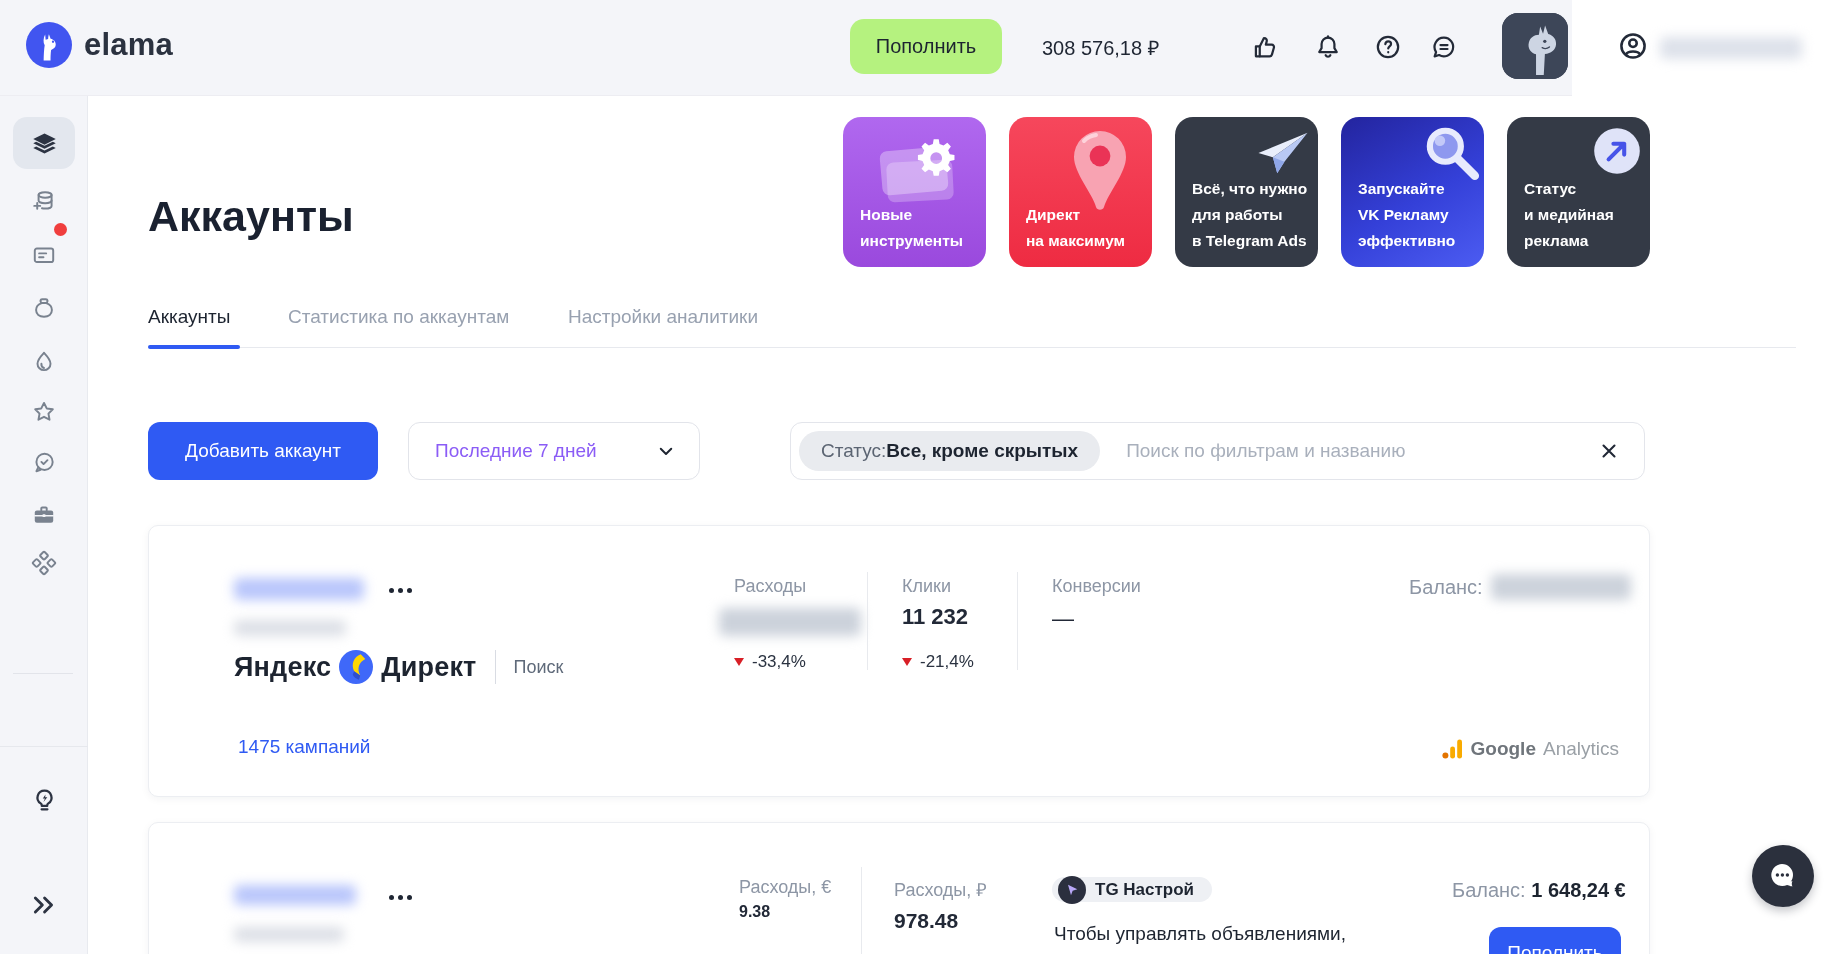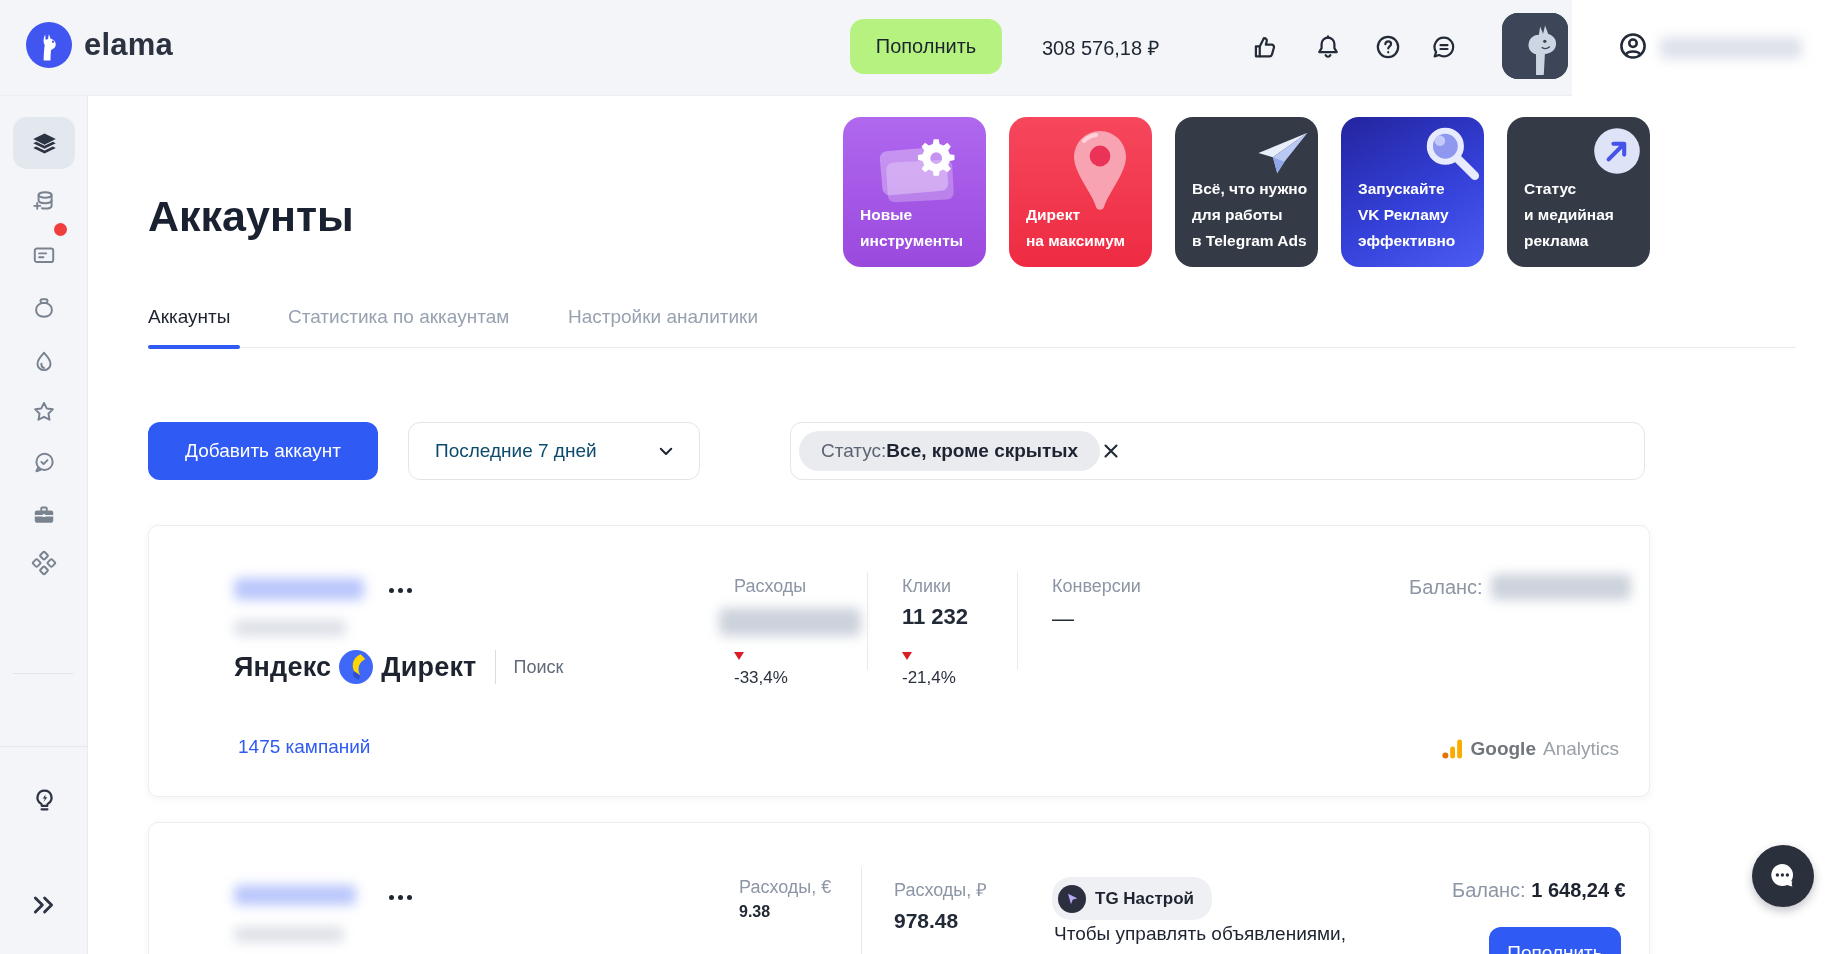--- a/index.html
+++ b/index.html
@@ -45,21 +45,21 @@
   .page-title { position:absolute; left:148px; top:192px; font-size:43px; font-weight:700; color:#1a2130; }
   .tab { position:absolute; top:306px; font-size:19px; cursor:pointer; color:#98a1b0; white-space:nowrap; }
   .tab.active { color:#1d2430; }
   .tabs-line { position:absolute; left:148px; top:347px; width:1648px; height:1px; background:#e7e9ee; }
   .tabs-underline { position:absolute; left:148px; top:345px; width:92px; height:4px; border-radius:2px; background:#2f5af3; }
 
   
   .btn-primary { border:none; border-radius:12px; background:#2f5af3; color:#ffffff; font-family:inherit; cursor:pointer; }
   .add-account { position:absolute; left:148px; top:422px; width:230px; height:58px; font-size:19px; }
   .period-select { position:absolute; left:408px; top:422px; width:292px; height:58px; background:#fff; border:1px solid #e2e4ea; border-radius:12px; display:flex; align-items:center; padding:0 24px 0 26px; cursor:pointer; }
-  .period-select .val { font-size:19px; color:#0c4a6e; flex:1; }
+  .period-select .val { font-size:19px; color:#8b5cf6; flex:1; }
   .search-wrap { position:absolute; left:790px; top:422px; width:855px; height:58px; background:#fff; border:1px solid #e3e5eb; border-radius:12px; display:flex; align-items:center; padding:0 24px 0 8px; }
   .status-chip { height:40px; border-radius:22px; background:#e9ebef; display:flex; align-items:center; padding:4px 22px; white-space:nowrap; cursor:pointer; font-size:19px; }
   .status-chip .lbl { color:#5b6472; }
   .status-chip .val { color:#1d2430; font-weight:600; }
   .search-input { flex:1; border:none; outline:none; background:transparent; font-family:inherit; font-size:19px; color:#1d2430; padding-left:26px; }
   .search-input::placeholder { color:#a9b0bc; }
   .clear-btn { width:22px; height:22px; cursor:pointer; flex:none; }
   .clear-btn svg { stroke:#212836; stroke-width:2.3; stroke-linecap:round; }
 
   
@@ -67,36 +67,36 @@
   .card-1 { top:525px; height:272px; }
   .card-2 { top:822px; height:210px; }
   .blur-chip { position:absolute; border-radius:5px; filter:blur(6px); }
   .name-blur { background:#b9c6fb; }
   .sub-blur { background:#dcdfe6; }
   .val-blur { background:#ccd2db; }
   .kebab { position:absolute; display:flex; gap:4px; cursor:pointer; padding:6px 2px; }
   .kebab i { width:5px; height:5px; border-radius:50%; background:#1f2633; }
   .metric-label { position:absolute; font-size:18px; color:#8d96a5; white-space:nowrap; }
   .metric-value { position:absolute; font-size:22px; font-weight:700; color:#222937; white-space:nowrap; }
-  .metric-delta { position:absolute; display:flex; gap:8px; font-size:17px; color:#2a3240;flex-direction:column; }
+  .metric-delta { position:absolute; display:flex; align-items:center; gap:8px; font-size:17px; color:#2a3240; }
   .tri-down { width:0; height:0; border-left:5.5px solid transparent; border-right:5.5px solid transparent; border-top:8px solid #d81f26; }
   .v-div { position:absolute; width:1px; background:#e8eaee; }
   .balance-row { position:absolute; font-size:20px; white-space:nowrap; }
   .balance-row .lbl { color:#8d96a5; }
   .balance-row .val { color:#1d2430; font-weight:700; }
   .link { color:#2f5af3; cursor:pointer; text-decoration:none; }
   .campaigns { position:absolute; left:89px; top:210px; font-size:19px; }
   .service-row { position:absolute; left:85px; top:124px; display:flex; align-items:center; }
   .service-word { font-size:27px; font-weight:800; color:#1d2430; letter-spacing:.2px; }
   .service-sep { width:1px; height:34px; background:#d9dce3; margin:0 18px; }
   .ownership { font-size:18px; color:#5f6a7a; }
   .ga-logo { position:absolute; right:30px; top:212px; display:flex; align-items:center; gap:7px; }
   .ga-google { font-size:19px; color:#6f757b; font-weight:600; }
   .ga-analytics { font-size:19px; color:#9aa0a6; }
-  .tg-chip { position:absolute; left:903px; top:54px; height:43px; border-radius:19px; background:#eef0f4; display:flex; align-items:center; gap:9px; padding:0 18px 0 6px; cursor:pointer; }
+  .tg-chip { position:absolute; left:903px; top:54px; height:25px; border-radius:19px; background:#eef0f4; display:flex; align-items:center; gap:9px; padding:0 18px 0 6px; cursor:pointer; }
   .tg-chip .txt { font-size:17px; font-weight:600; color:#1d2430; white-space:nowrap; }
   .tg-chip .circ { width:28px; height:28px; border-radius:50%; background:#2b2f3e; display:flex; align-items:center; justify-content:center; }
   .note { position:absolute; left:905px; font-size:19px; color:#1d2430; white-space:nowrap; }
   .card2-topup { position:absolute; left:1340px; top:104px; width:132px; height:52px; font-size:19px; }
 
   
   .chat-fab { position:absolute; left:1752px; top:845px; width:62px; height:62px; border-radius:50%; background:#2b303d; display:flex; align-items:center; justify-content:center; cursor:pointer; z-index:9; box-shadow:0 4px 10px rgba(20,25,40,.25); }
 </style>
 </head>
 <body>
@@ -336,20 +336,21 @@
     <svg width="18" height="18" viewBox="0 0 24 24" style="stroke:#1d2430;stroke-width:2.6;fill:none;stroke-linecap:round;stroke-linejoin:round;">
         <path d="M5 9 l7 7 7-7"></path>
       </svg>
   </div>
 
   <div class="search-wrap">
     <div class="status-chip">
       <span class="lbl">Статус: </span>
       <span class="val">Все, кроме скрытых</span>
     </div>
+    <input class="search-input" placeholder="Поиск по фильтрам и названию" style="">
     <div class="clear-btn">
       <svg width="22" height="22" viewBox="0 0 24 24" fill="none">
           <path d="M6 6 L18 18 M18 6 L6 18"></path>
         </svg>
     </div>
   </div>
 
   <div class="account-card card-1">
     <div class="blur-chip name-blur" style="left:85px;top:52px;width:130px;height:22px;"></div>
     <div class="kebab" style="left:238px;top:56px;">

